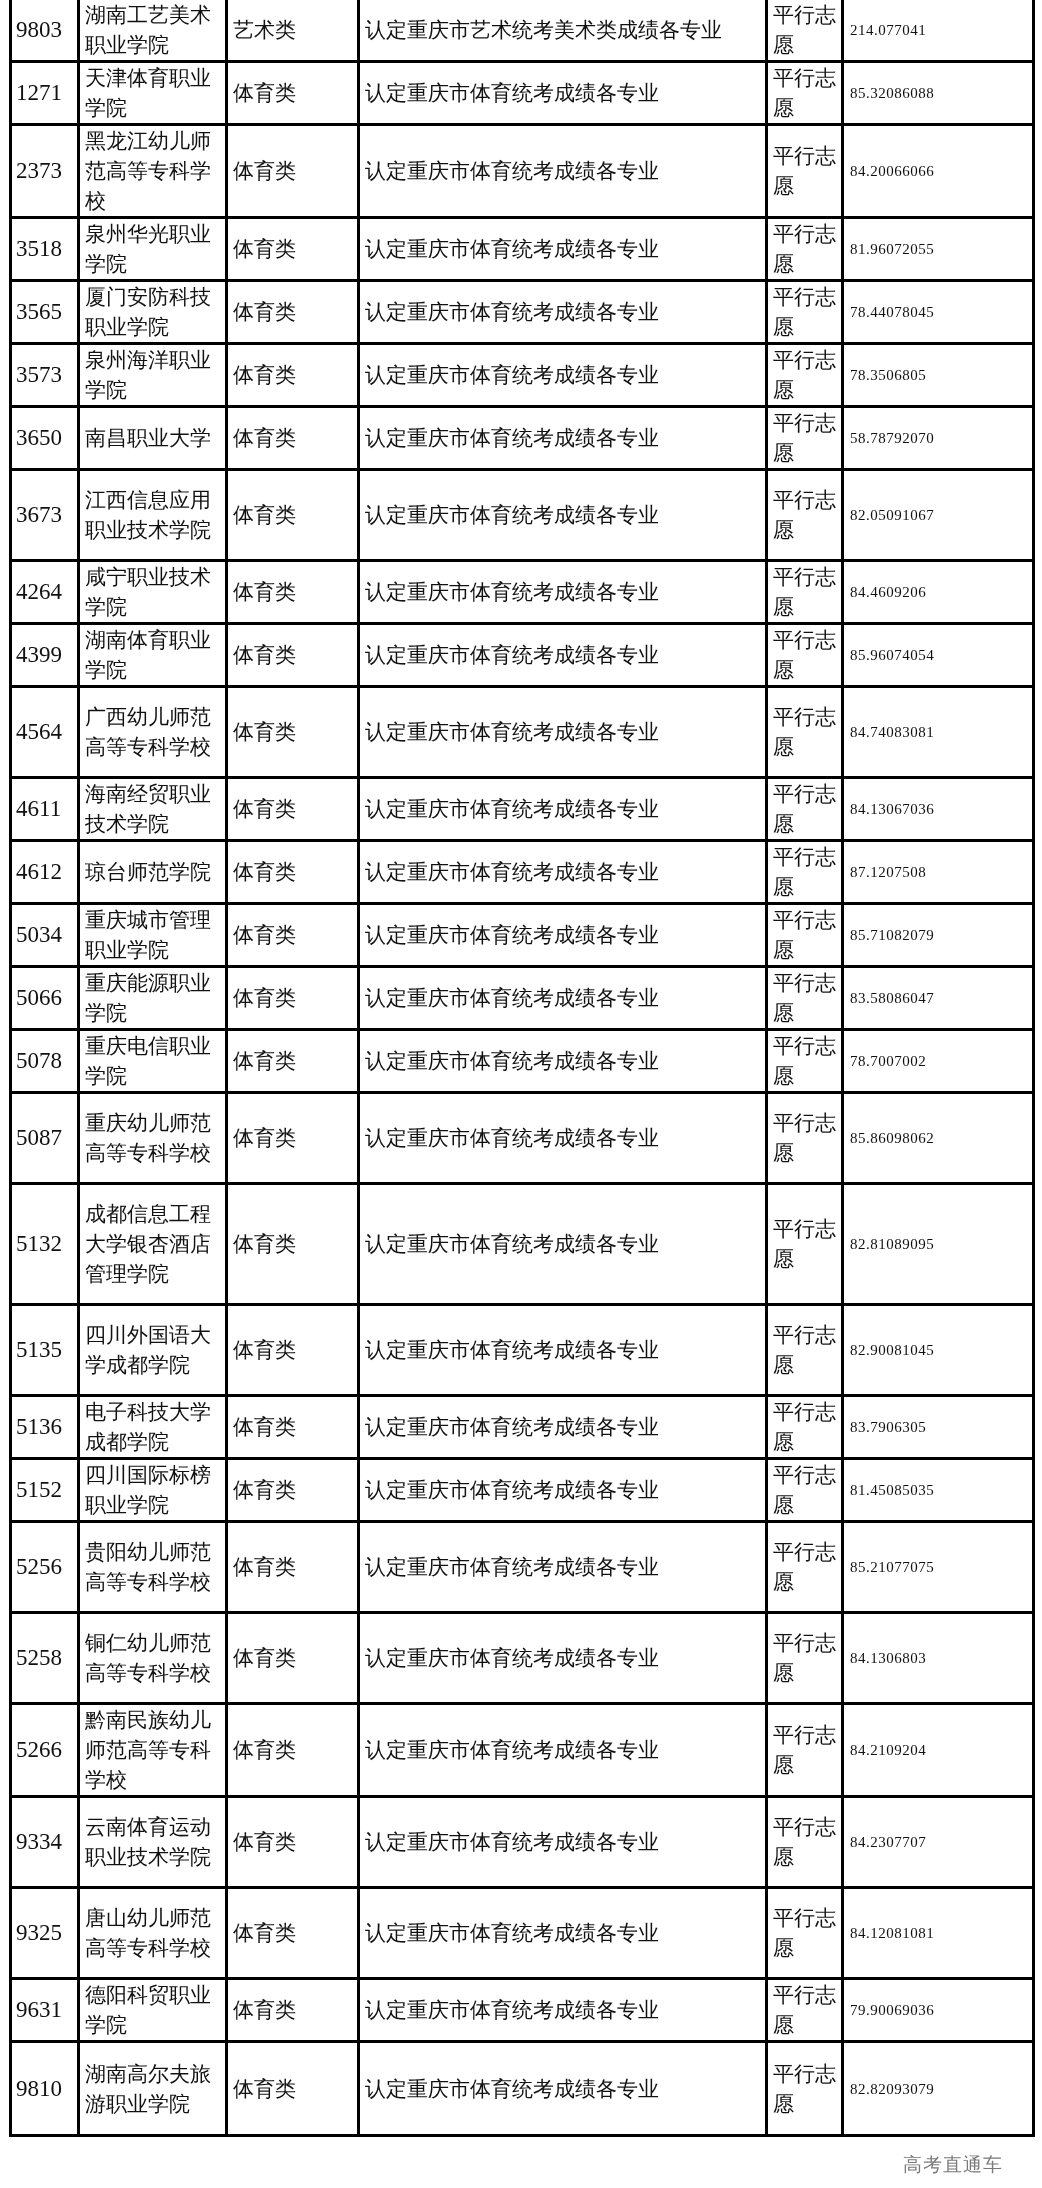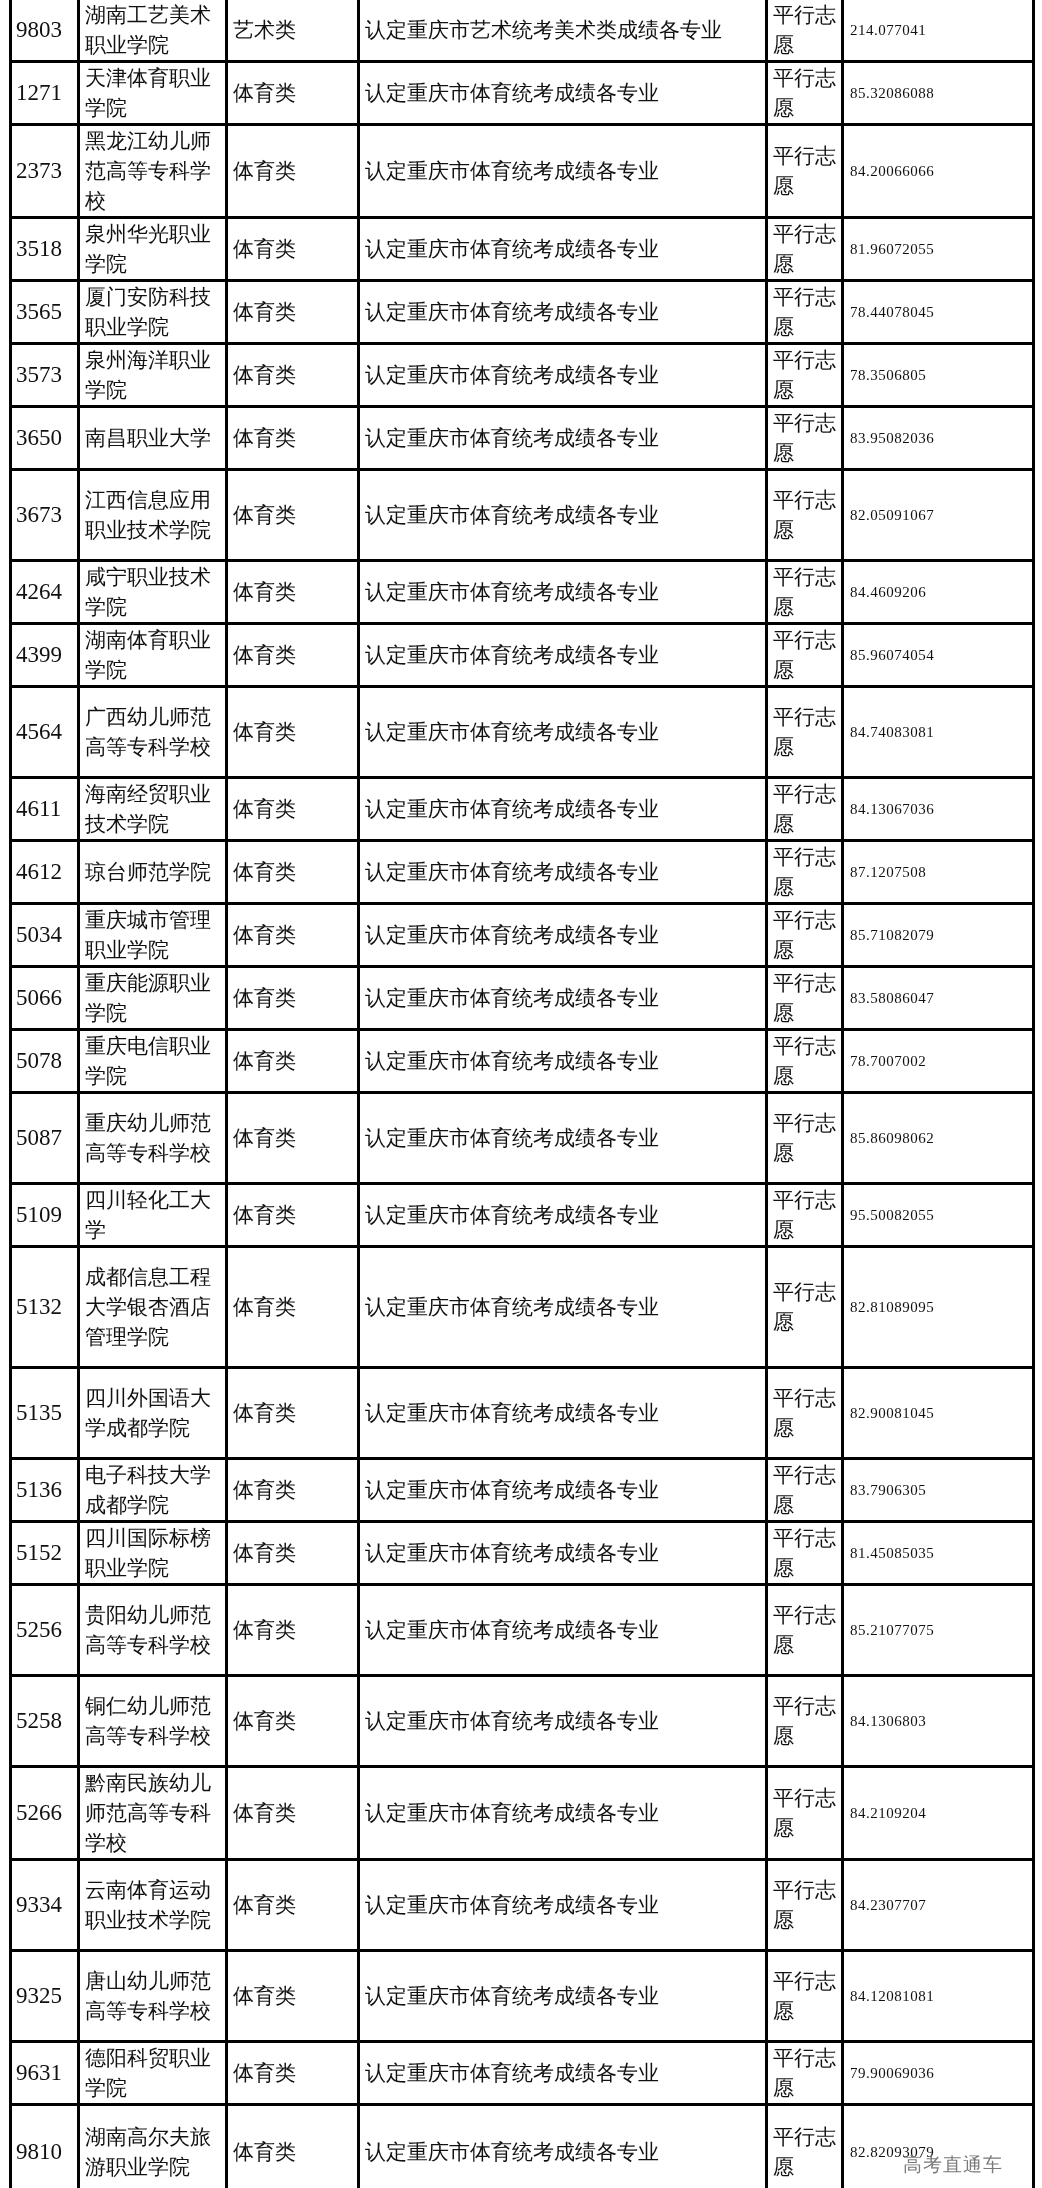--- a/index.html
+++ b/index.html
@@ -76,21 +76,21 @@
     <td class="rule">认定重庆市体育统考成绩各专业</td>
     <td class="mode">平行志愿</td>
     <td class="score">78.3506805</td>
   </tr>
       <tr style="height: 61px;">
     <td class="code">3650</td>
     <td class="name">南昌职业大学</td>
     <td class="cat">体育类</td>
     <td class="rule">认定重庆市体育统考成绩各专业</td>
     <td class="mode">平行志愿</td>
-    <td class="score">83.95082036</td>
+    <td class="score">58.78792070</td>
   </tr>
       <tr style="height: 91px;">
     <td class="code">3673</td>
     <td class="name">江西信息应用职业技术学院</td>
     <td class="cat">体育类</td>
     <td class="rule">认定重庆市体育统考成绩各专业</td>
     <td class="mode">平行志愿</td>
     <td class="score">82.05091067</td>
   </tr>
       <tr style="height: 61px;">
@@ -157,28 +157,20 @@
     <td class="mode">平行志愿</td>
     <td class="score">78.7007002</td>
   </tr>
       <tr style="height: 91px;">
     <td class="code">5087</td>
     <td class="name">重庆幼儿师范高等专科学校</td>
     <td class="cat">体育类</td>
     <td class="rule">认定重庆市体育统考成绩各专业</td>
     <td class="mode">平行志愿</td>
     <td class="score">85.86098062</td>
-  </tr>
-      <tr style="height: 61px;">
-    <td class="code">5109</td>
-    <td class="name">四川轻化工大学</td>
-    <td class="cat">体育类</td>
-    <td class="rule">认定重庆市体育统考成绩各专业</td>
-    <td class="mode">平行志愿</td>
-    <td class="score">95.50082055</td>
   </tr>
       <tr style="height: 121px;">
     <td class="code">5132</td>
     <td class="name">成都信息工程大学银杏酒店管理学院</td>
     <td class="cat">体育类</td>
     <td class="rule">认定重庆市体育统考成绩各专业</td>
     <td class="mode">平行志愿</td>
     <td class="score">82.81089095</td>
   </tr>
       <tr style="height: 91px;">

